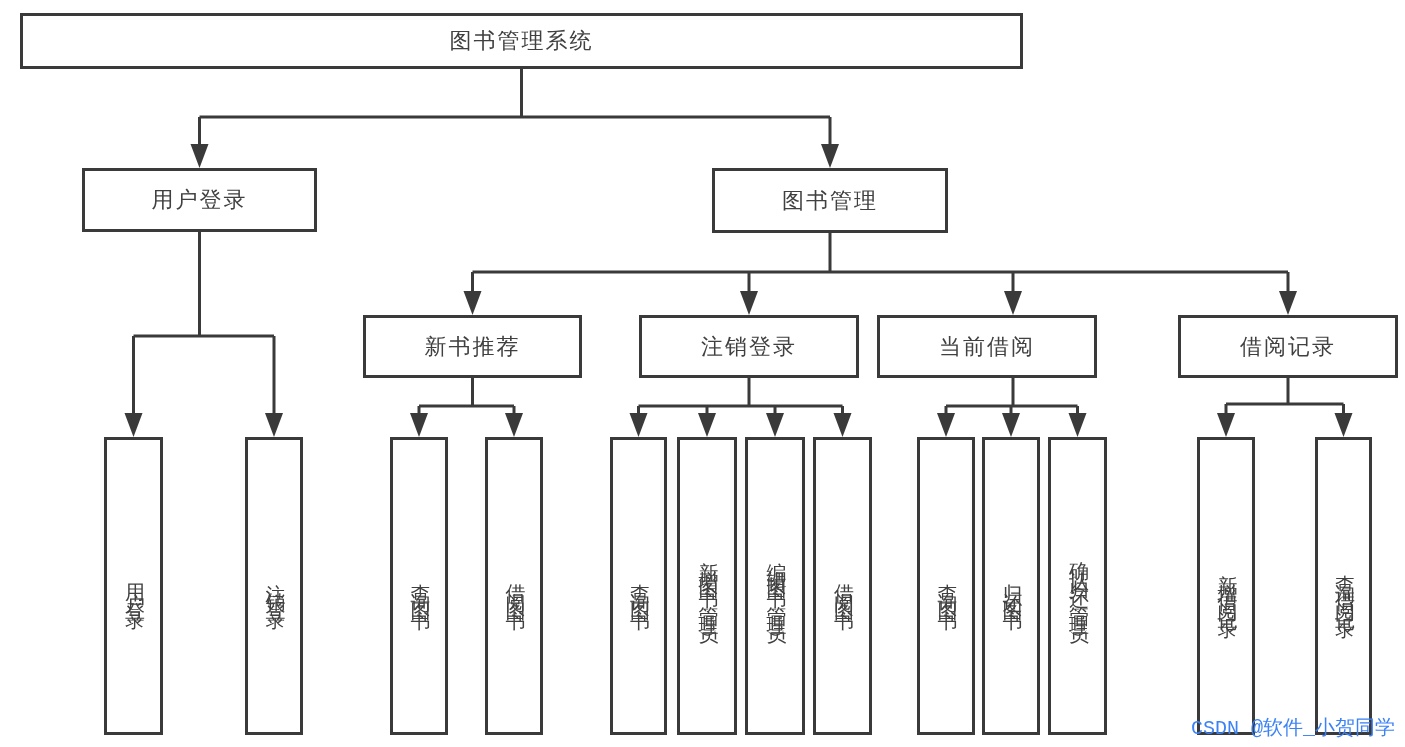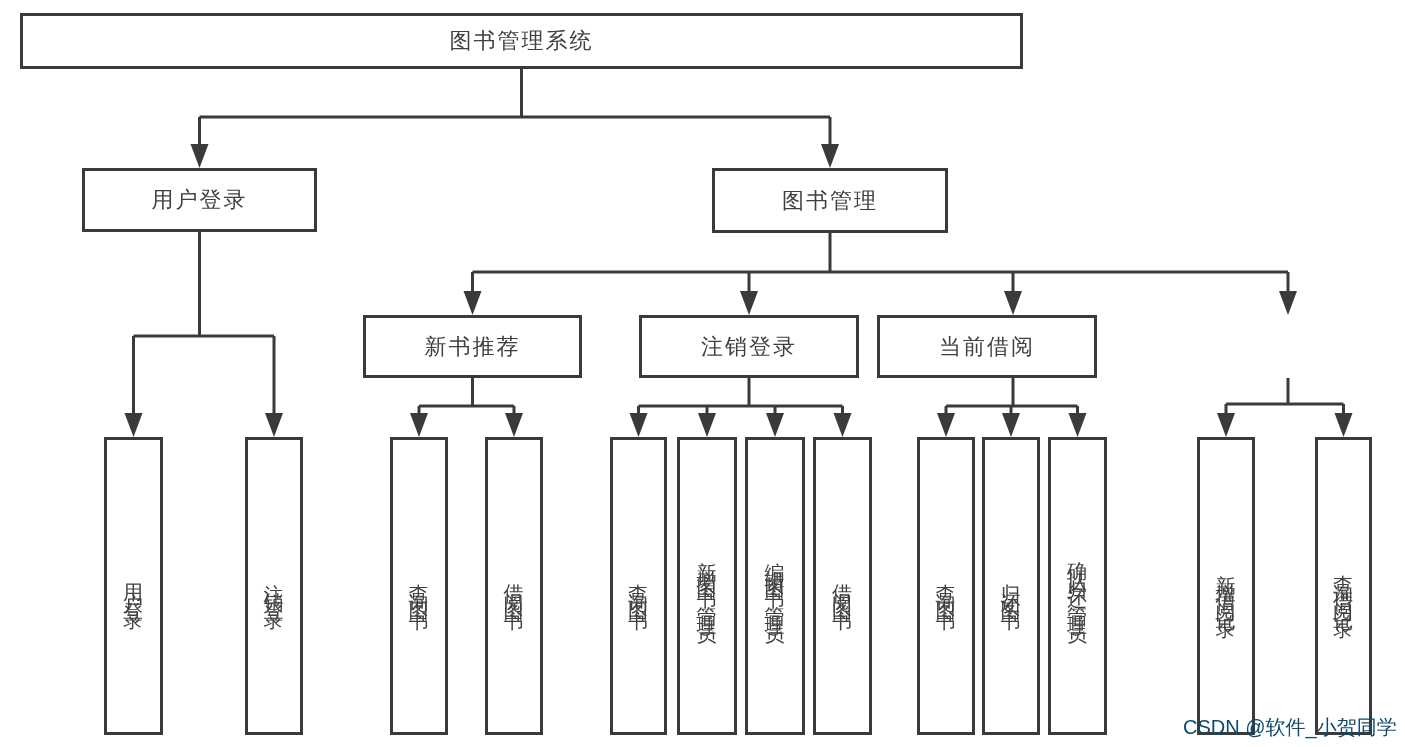--- a/index.html
+++ b/index.html
@@ -2,21 +2,21 @@
 <html><head>
 <meta charset="utf-8">
 <style>
   html, body { margin: 0; padding: 0; background: #ffffff; }
   .canvas {
     position: relative;
     width: 1405px;
     height: 747px;
     background: #ffffff;
     overflow: hidden;
-    font-family: Liberation Sans, sans-serif;
+    font-family: Liberation Mono, monospace;
   }
   .wires {
     position: absolute;
     left: 0; top: 0;
     width: 1405px; height: 747px;
   }
   .node {
     position: absolute;
     box-sizing: border-box;
     background: #ffffff;
@@ -39,21 +39,21 @@
     letter-spacing: 9px;
     white-space: nowrap;
   }
   .watermark {
     position: absolute;
     left: 1183px;
     top: 714px;
     width: 212px;
     text-align: right;
     font-size: 20px;
-    color: #0c4a6e;
+    color: #3b82f6;
     white-space: nowrap;
   }
 </style>
 </head>
 <body>
 
 <div class="canvas">
 
   <svg class="wires" width="1405" height="747" viewBox="0 0 1405 747" xmlns="http://www.w3.org/2000/svg">
     <g stroke="#3a3a3a" stroke-width="3" fill="none">
@@ -112,20 +112,23 @@
 
   <div class="node h" style="left:712px; top:168px; width:236px; height:65px">
     <span class="lbl">图书管理</span>
   </div>
   <div class="node h" style="left:639px; top:315px; width:220px; height:63px">
     <span class="lbl">注销登录</span>
   </div>
   <div class="node h" style="left:877px; top:315px; width:220px; height:63px">
     <span class="lbl">当前借阅</span>
   </div>
+  <div class="node h" style="left:1178px; top:315px; width:220px; height:63px">
+    <span class="lbl">借阅记录</span>
+  </div>
 
   <div class="node v" style="left:104px; top:437px; width:59px; height:298px">
     <span class="lbl">用户登录</span>
   </div>
   <div class="node v" style="left:245px; top:437px; width:58px; height:298px">
     <span class="lbl">注销登录</span>
   </div>
 
   <div class="node v" style="left:390px; top:437px; width:58px; height:298px">
     <span class="lbl">查询图书</span>

